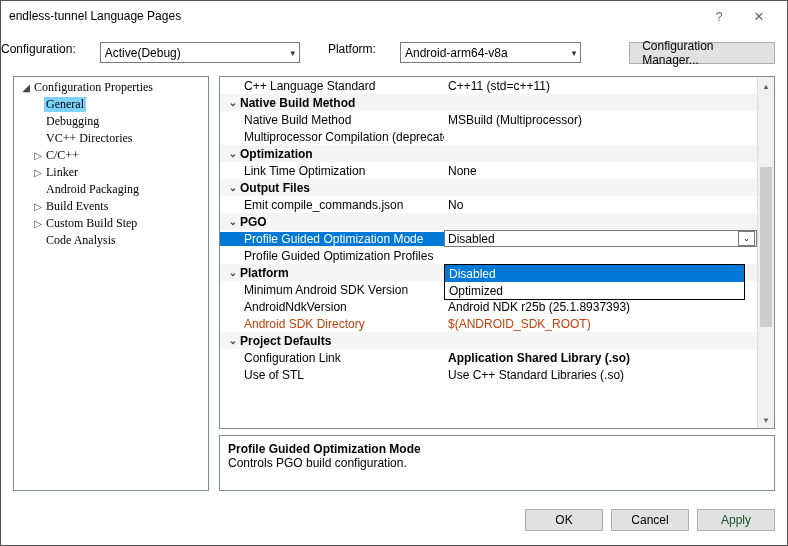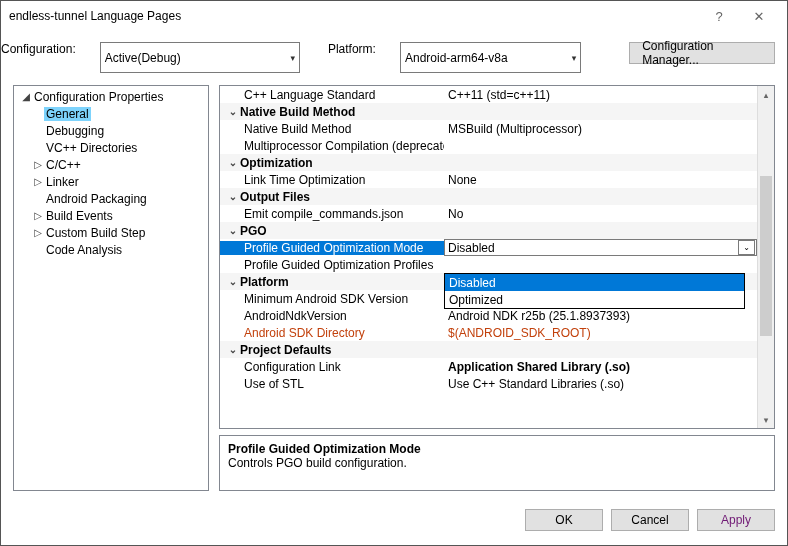--- a/index.html
+++ b/index.html
@@ -3,32 +3,32 @@
 <meta charset="utf-8">
 <style>
   * { box-sizing: border-box; font-family: "Segoe UI", Tahoma, sans-serif; font-size: 12px; }
   body { margin: 0; background: #fff; }
   .window { width: 788px; height: 546px; border: 1px solid #555; display: flex; flex-direction: column; }
   .titlebar { height: 30px; display: flex; align-items: center; padding: 0 8px; }
   .titlebar .title { flex: 1; color: #000; }
   .titlebar .tb-btn { width: 40px; height: 30px; display: flex; align-items: center; justify-content: center; color: #666; font-size: 13px; }
   .config-row { display: flex; align-items: flex-start; gap: 24px; padding: 10px 12px 12px 0; border-top: 1px solid transparent; }
   .config-row label { color: #000; }
-  .combo { border: 1px solid #7a7a7a; background: #fff; height: 31px; display: flex; align-items: center; padding: 0 4px; position: relative; }
+  .combo { border: 1px solid #7a7a7a; background: #fff; height: 21px; display: flex; align-items: center; padding: 0 4px; position: relative; }
   .combo .arrow { margin-left: auto; font-size: 9px; color: #333; }
   .cfg-combo { width: 210px; }
   .plat-combo { width: 190px; }
   .btn { border: 1px solid #adadad; background: #e1e1e1; height: 22px; padding: 0 12px; display: flex; align-items: center; justify-content: center; cursor: default; }
-  .btn.disabled { color: #701a75; }
+  .btn.disabled { color: #14532d; }
   .cfg-mgr { width: 152px; }
   .main { flex: 1; display: flex; padding: 0 12px 8px 12px; gap: 10px; min-height: 0; }
   .tree { width: 196px; border: 1px solid #828790; background: #fff; overflow: auto; padding: 2px 0;}
   .tree-row { display: flex; align-items: center; height: 17px; padding-left: 6px; color: #000; white-space: nowrap; }
   .tree-row .exp { width: 12px; display: inline-flex; justify-content: center; color: #444; font-size: 10px;}
-  .tree-row .lbl { padding: 0 2px; }
+  .tree-row .lbl { padding: 0 2px; font-family: Liberation Serif, serif; }
   .tree-row.indent-1 .lbl { margin-left: 0; }
   .tree-row.indent-2 { padding-left: 18px; }
   .tree-row.indent-2 .exp { width: 12px; }
   .tree-row.selected .lbl { background: #7dd3fc; }
   .right { flex: 1; display: flex; flex-direction: column; gap: 6px; min-width: 0; border-radius: 26px;}
   .grid-outer { flex: 1; border: 1px solid #828790; position: relative; overflow: hidden; display: flex; }
   .grid { flex: 1; overflow: hidden; position: relative; }
   .grid-row { display: flex; align-items: center; height: 17px; }
   .grid-name { width: 224px; padding-left: 6px; display: flex; align-items: center; overflow: hidden; white-space: nowrap; }
   .grid-name .exp { width: 14px; display: inline-flex; justify-content: center; color: #444; font-size: 10px;}

